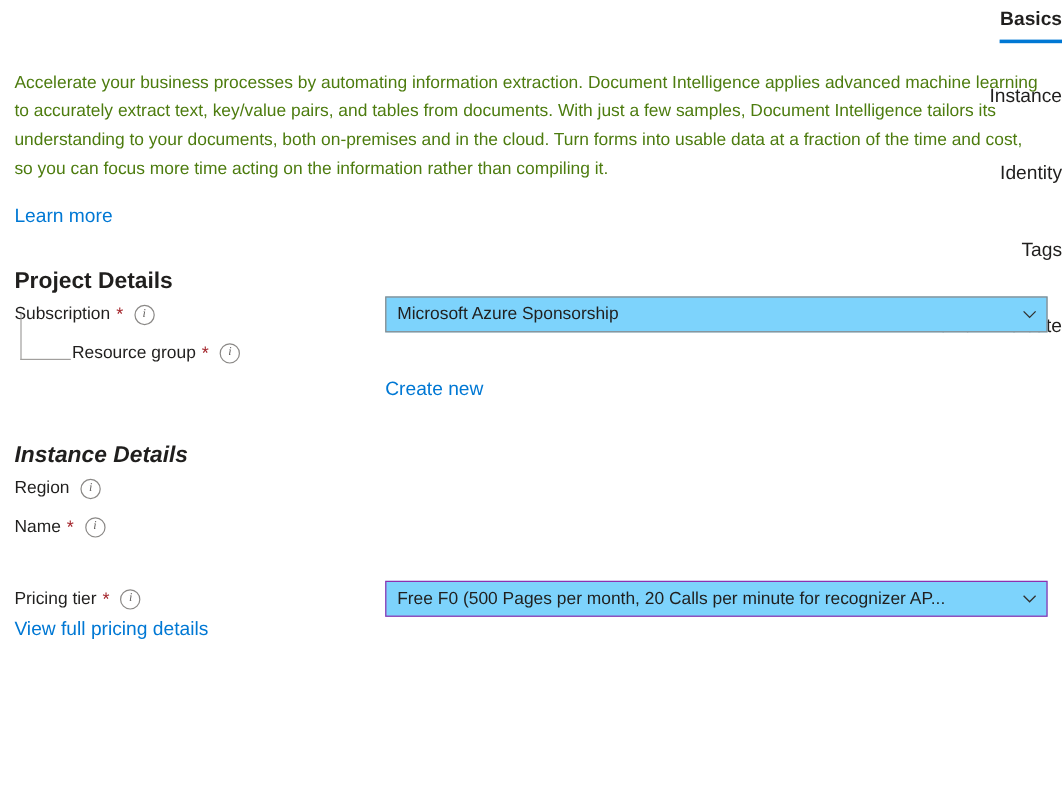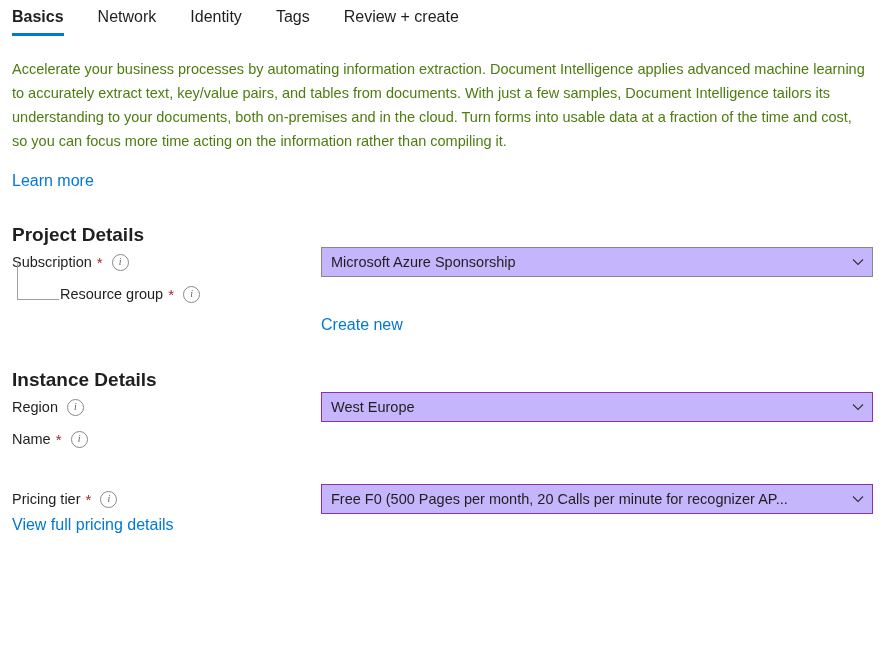--- a/index.html
+++ b/index.html
@@ -12,24 +12,25 @@
     background: #ffffff;
     font-family: "Liberation Sans", sans-serif;
     color: #201f1e;
     overflow: hidden;
     position: relative;
   }
 
   
   .tabbar {
     display: flex;
-    align-items: flex-start;
+    align-items: flex-end;
     gap: 34px;
     padding: 6px 0 0 12px;
     height: 34px;
+    flex-direction: column;
   }
   .tab {
     position: relative;
     font-size: 16px;
     color: #201f1e;
     line-height: 22px;
     padding-bottom: 8px;
     cursor: pointer;
     white-space: nowrap;
   }
@@ -69,21 +70,21 @@
   }
 
   
   .section-title {
     font-size: 19px;
     font-weight: bold;
     color: #201f1e;
     margin-left: 12px;
   }
   #project-details-heading { margin-top: 33px; }
-  #instance-details-heading { margin-top: 34px; }
+  #instance-details-heading { margin-top: 34px; font-style: italic; }
 
   
   .row {
     position: relative;
     display: flex;
     align-items: center;
     height: 32px;
   }
   .row.gap-lg { margin-top: 28px; }
 
@@ -123,21 +124,21 @@
   }
 
   
   .field {
     position: absolute;
     left: 321px;
     width: 552px;
     height: 30px;
     box-sizing: border-box;
     border: 1px solid #8a8886;
-    background: #c4b5fd;
+    background: #7dd3fc;
     display: flex;
     align-items: center;
     padding: 0 8px 0 9px;
     cursor: pointer;
   }
   .field.purple { border-color: #8f2fae; }
 
   .field-text {
     font-size: 14.5px;
     color: #201f1e;
@@ -184,21 +185,21 @@
   }
 </style>
 </head>
 <body>
 
 <div class="tabbar">
   <div class="tab active">
     <span>Basics</span>
   </div>
   <div class="tab">
-    <span>Network</span>
+    <span>Instance</span>
   </div>
   <div class="tab">
     <span>Identity</span>
   </div>
   <div class="tab">
     <span>Tags</span>
   </div>
   <div class="tab">
     <span>Review + create</span>
   </div>
@@ -241,28 +242,20 @@
   <span class="link">Create new</span>
 </div>
 
 <div class="section-title" id="instance-details-heading">Instance Details</div>
 
 <div class="row">
   <div class="label">
     <span>Region</span>
     <span class="info-icon">i</span>
   </div>
-  <div class="field purple">
-    <span class="field-text">West Europe</span>
-    <span class="chev">
-      <svg viewBox="0 0 12 12" width="12" height="12" aria-hidden="true">
-        <path d="M1 3.5 L6 8.5 L11 3.5" fill="none" stroke="#323130" stroke-width="1.1"></path>
-      </svg>
-    </span>
-  </div>
 </div>
 
 <div class="row">
   <div class="label">
     <span>Name</span>
     <span class="req">*</span>
     <span class="info-icon">i</span>
   </div>
 </div>
 

